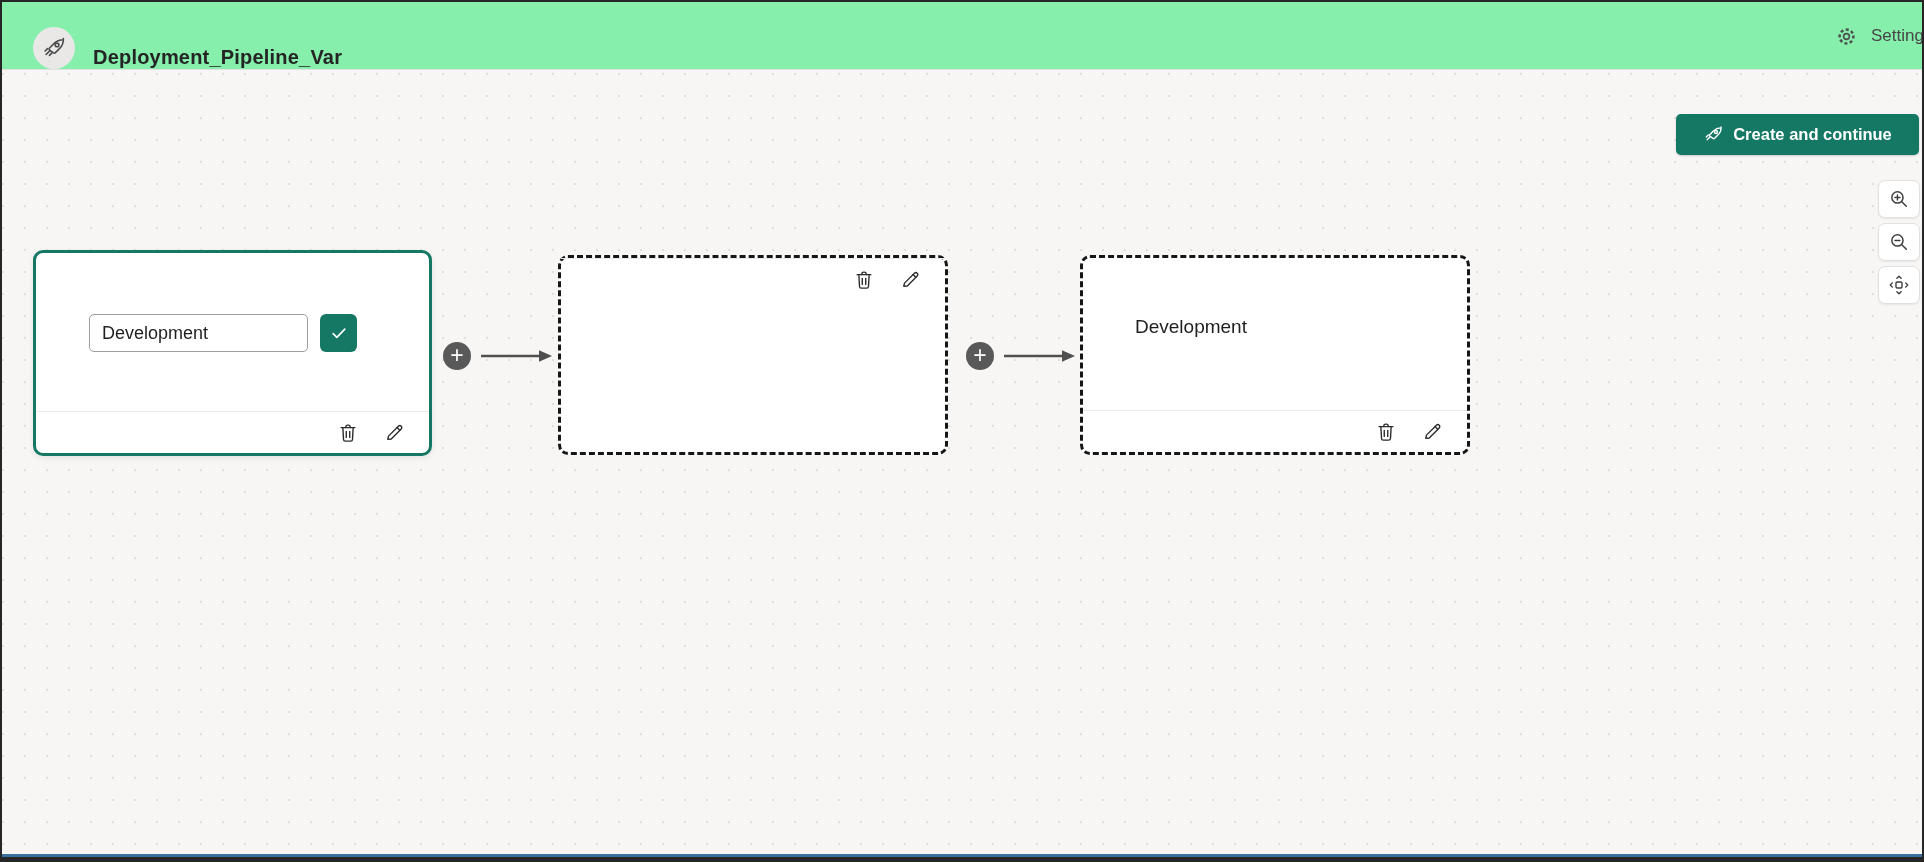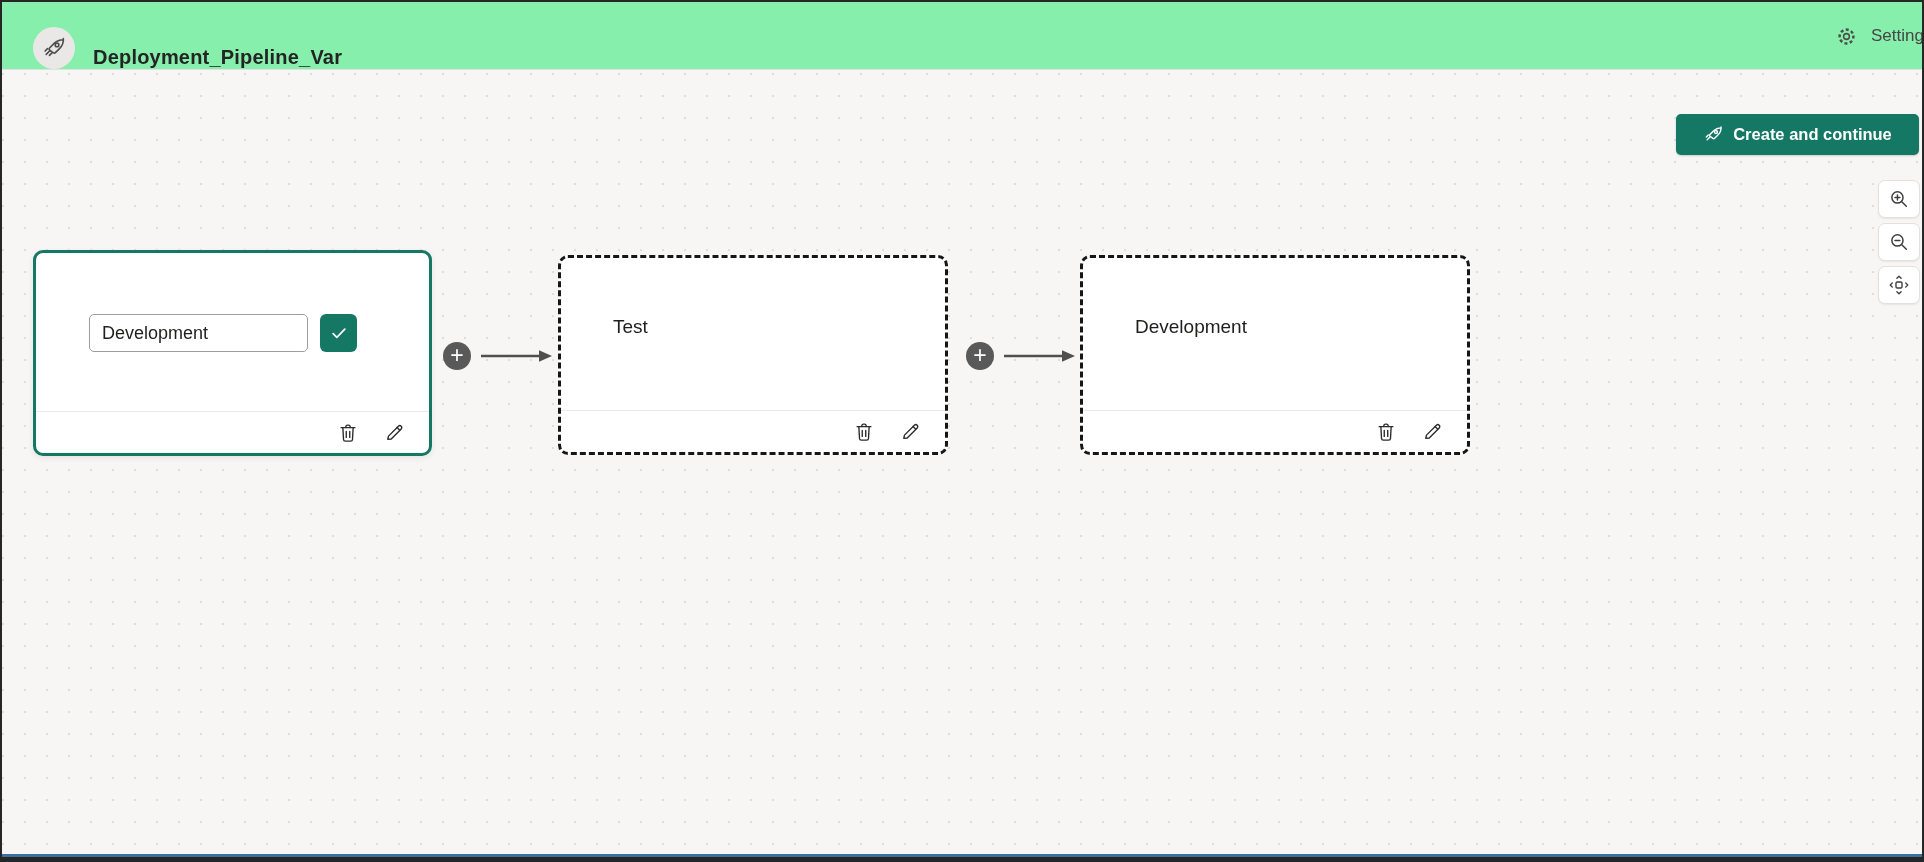--- a/index.html
+++ b/index.html
@@ -231,23 +231,20 @@
       <span>+</span>
     </button>
     <span class="arrow arrow-1">
       <svg width="76" height="16" viewBox="0 0 76 16">
         <line x1="2" y1="8" x2="61" y2="8" stroke="#4f4f4f" stroke-width="2.6"></line>
         <path d="M60 2.2L73 8l-13 5.8z" fill="#4f4f4f"></path>
       </svg>
     </span>
 
     <div class="stage dashed test">
-      <div class="stage-body">
-        <div class="stage-label">Test</div>
-      </div>
       <div class="stage-footer">
         <button class="icon-btn">
           <span>
             <svg width="22" height="22" viewBox="0 0 24 24" fill="none" stroke="currentColor" stroke-width="1.5" stroke-linecap="round" stroke-linejoin="round">
               <path d="M4.5 6.2h15"></path>
               <path d="M9.6 6V5.4c0-1.1.9-2 2-2h.8c1.1 0 2 .9 2 2V6"></path>
               <path d="M6.4 6.2l.7 12.8c.06 1.05.95 1.8 2 1.8h5.8c1.05 0 1.94-.75 2-1.8l.7-12.8"></path>
               <path d="M10.1 10.2v6.6M13.9 10.2v6.6"></path>
             </svg>
           </span>

